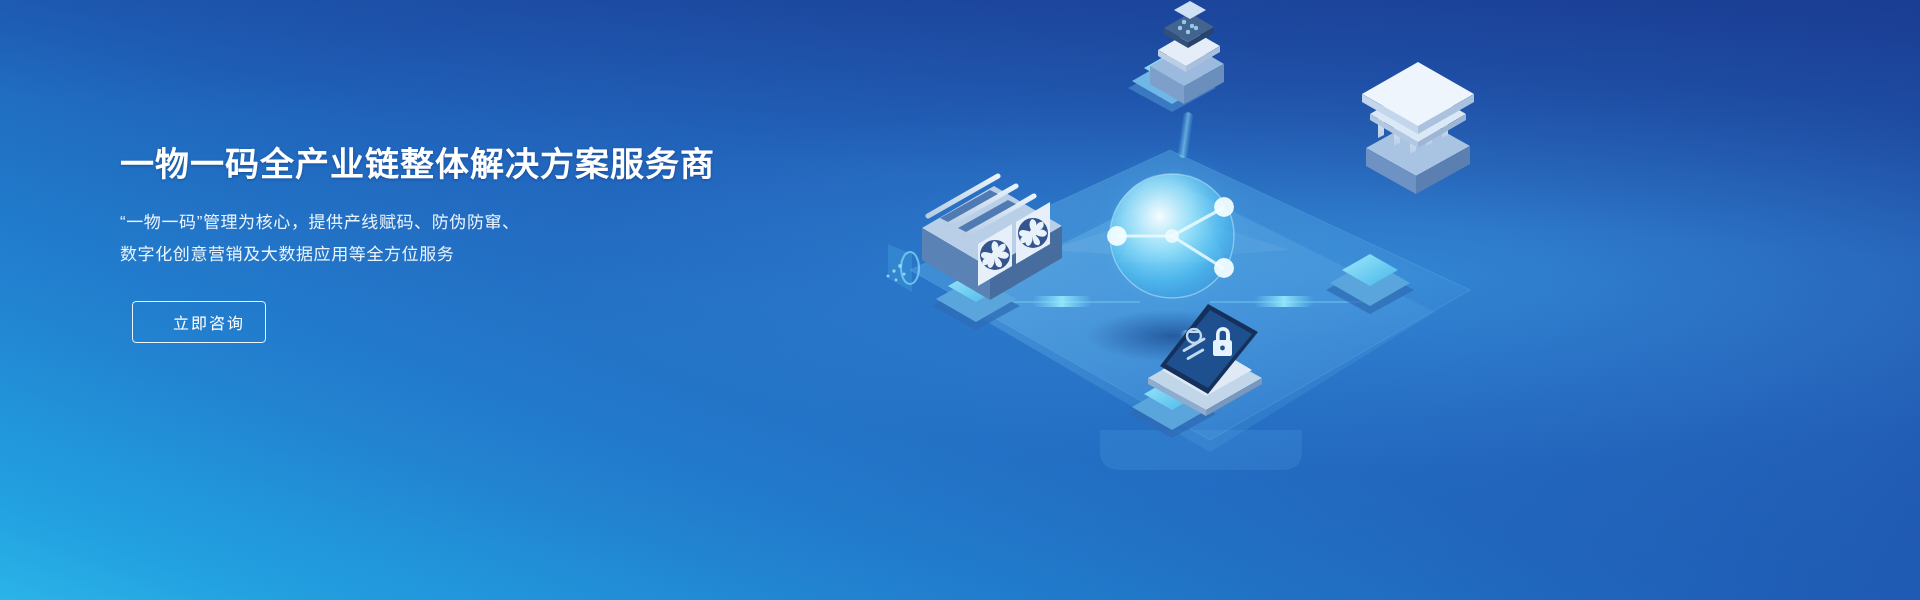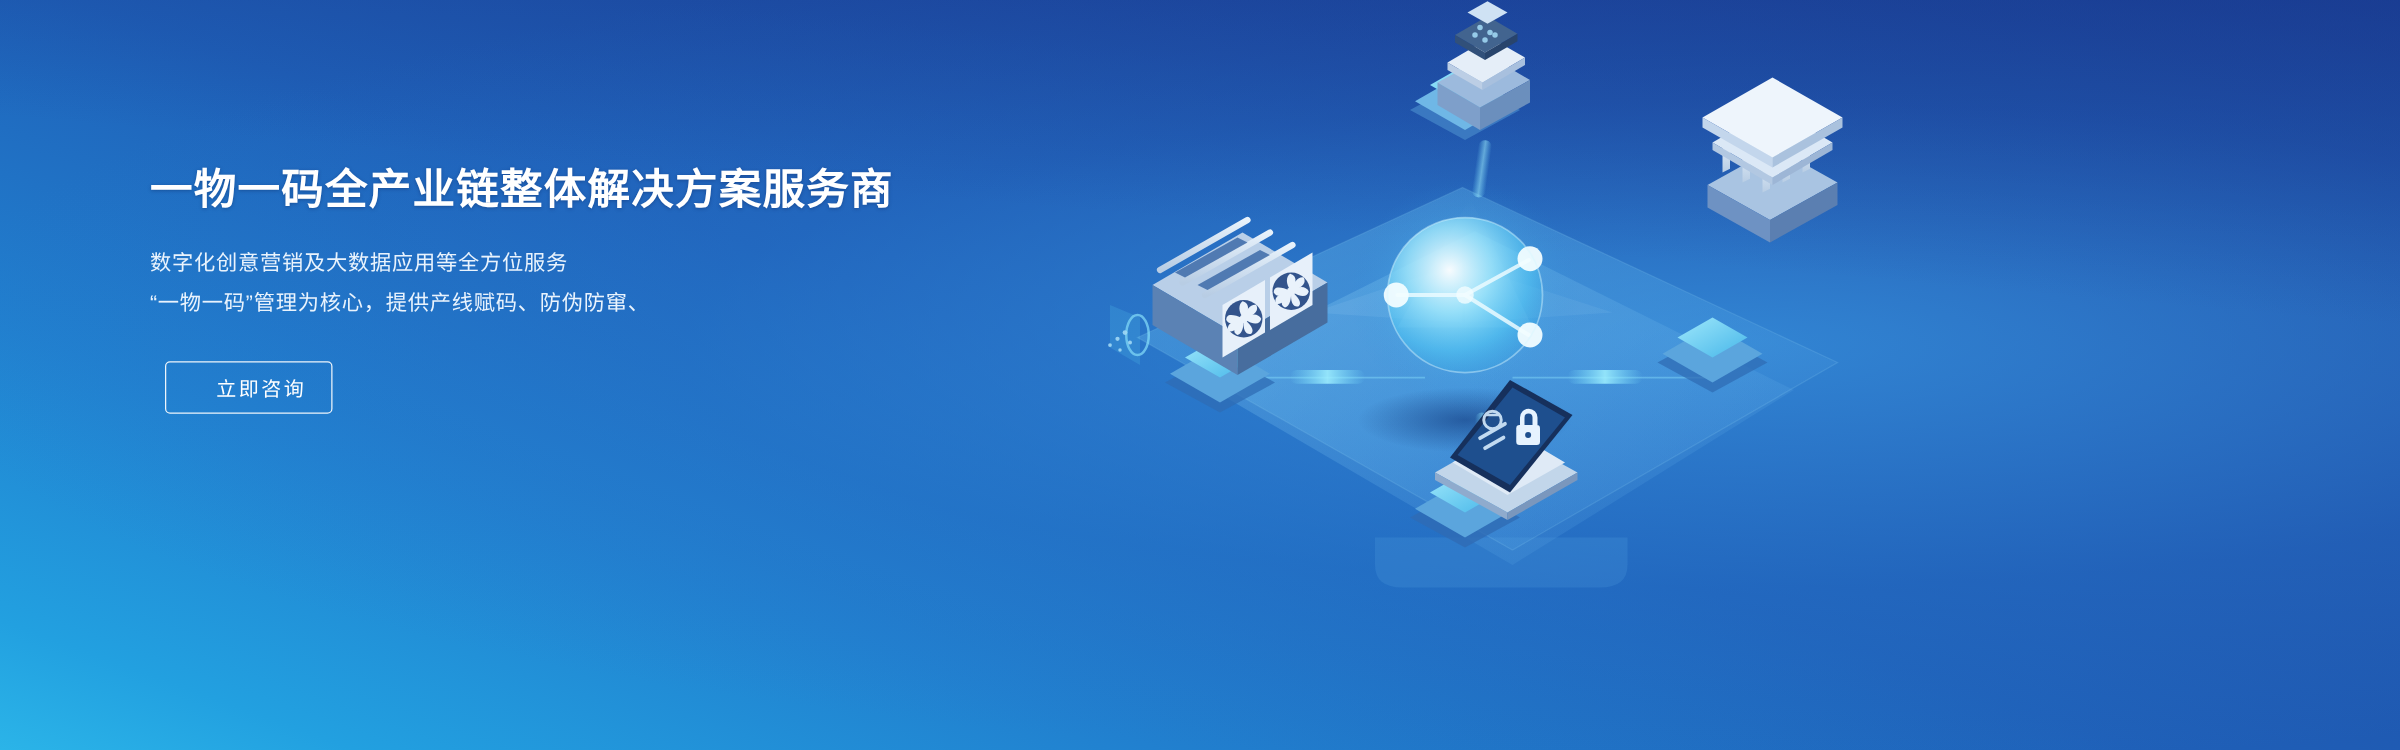--- a/index.html
+++ b/index.html
@@ -21,21 +21,21 @@
   }
   .banner::after{
     content:"";
     position:absolute; inset:0;
     background:linear-gradient(185deg, rgba(22,55,140,.55) 0%, rgba(22,55,140,0) 34%);
     pointer-events:none;
   }
 
   
   .copy{
-    position:absolute; left:120px; top:132px;
+    position:absolute; left:120px; top:144px;
     width:640px; z-index:6;
   }
   .headline{
     font-size:34px; font-weight:bold; color:#ffffff;
     letter-spacing:1px; line-height:1.2;
     white-space:nowrap;
     text-shadow:0 1px 3px rgba(8,30,80,.35);
   }
   .sub{
     margin-top:22px;
@@ -294,19 +294,19 @@
           <rect x="-9" y="0" width="19" height="16" rx="2.6" fill="#e6f3ff"></rect>
           <circle cx="0.5" cy="8" r="2.4" fill="#1e4f8e"></circle>
         </g>
       </g>
     </svg>
   </div>
 
   <div class="copy">
     <h1 class="headline">一物一码全产业链整体解决方案服务商</h1>
     <div class="sub">
+      <div>“一物一码”管理为核心，提供产线赋码、防伪防窜、</div>
       <div>数字化创意营销及大数据应用等全方位服务</div>
-      <div>“一物一码”管理为核心，提供产线赋码、防伪防窜、</div>
     </div>
     <button class="cta">立即咨询</button>
   </div>
 
 </div>
 
 </body></html>

